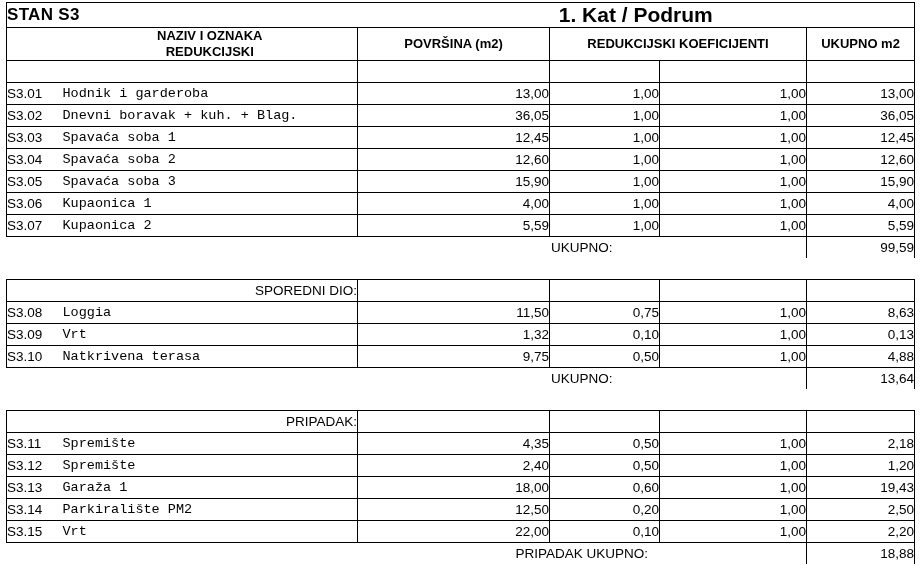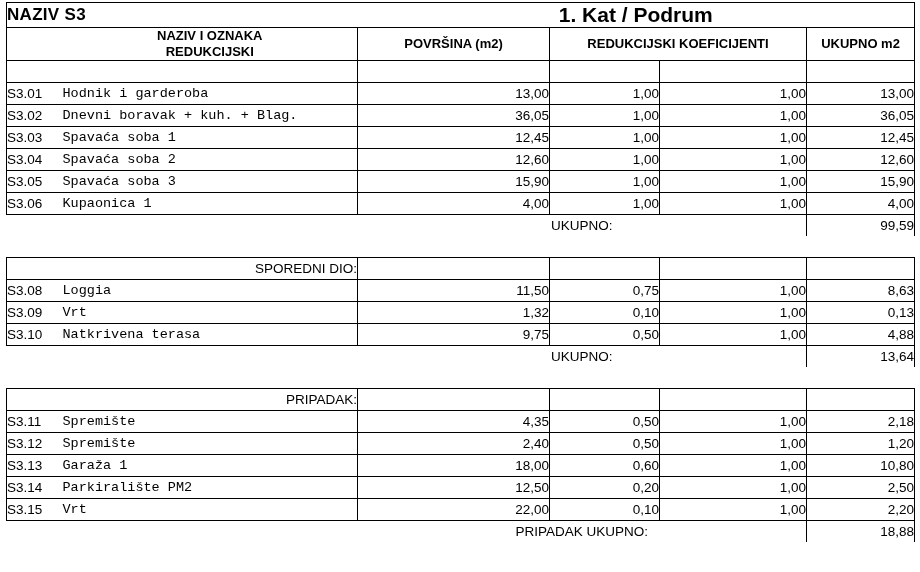--- a/index.html
+++ b/index.html
@@ -127,21 +127,21 @@
       <col class="c-code">
       <col class="c-name">
       <col class="c-area">
       <col class="c-red1">
       <col class="c-red2">
       <col class="c-total">
     </colgroup>
 
     <tbody>
         <tr class="title-row">
-      <td class="title-left no-right" colspan="2">NAZIV S3</td>
+      <td class="title-left no-right" colspan="2">STAN S3</td>
       <td class="title-right no-left" colspan="4">1. Kat / Podrum</td>
     </tr>
 
     <tr class="hdr">
       <td class="no-right"></td>
       <td class="no-left hdr-name">
         <div>NAZIV I OZNAKA</div>
         <div>REDUKCIJSKI</div>
       </td>
       <td>POVRŠINA (m2)</td>
@@ -199,20 +199,28 @@
       <td class="num">15,90</td>
     </tr>
     <tr>
       <td class="code no-right">S3.06</td>
       <td class="name no-left">Kupaonica 1</td>
       <td class="num">4,00</td>
       <td class="num">1,00</td>
       <td class="num">1,00</td>
       <td class="num">4,00</td>
     </tr>
+    <tr>
+      <td class="code no-right">S3.07</td>
+      <td class="name no-left">Kupaonica 2</td>
+      <td class="num">5,59</td>
+      <td class="num">1,00</td>
+      <td class="num">1,00</td>
+      <td class="num">5,59</td>
+    </tr>
 
     <tr>
       <td class="nb"></td>
       <td class="nb"></td>
       <td class="sum-label no-right no-left no-bottom" colspan="3">UKUPNO:</td>
       <td class="sum-val no-bottom">99,59</td>
     </tr>
 
     <tr class="spacer-thin">
       <td class="nb"></td>
@@ -295,21 +303,21 @@
       <td class="num">0,50</td>
       <td class="num">1,00</td>
       <td class="num">1,20</td>
     </tr>
     <tr>
       <td class="code no-right">S3.13</td>
       <td class="name no-left">Garaža 1</td>
       <td class="num">18,00</td>
       <td class="num">0,60</td>
       <td class="num">1,00</td>
-      <td class="num">10,80</td>
+      <td class="num">19,43</td>
     </tr>
     <tr>
       <td class="code no-right">S3.14</td>
       <td class="name no-left">Parkiralište PM2</td>
       <td class="num">12,50</td>
       <td class="num">0,20</td>
       <td class="num">1,00</td>
       <td class="num">2,50</td>
     </tr>
     <tr>

